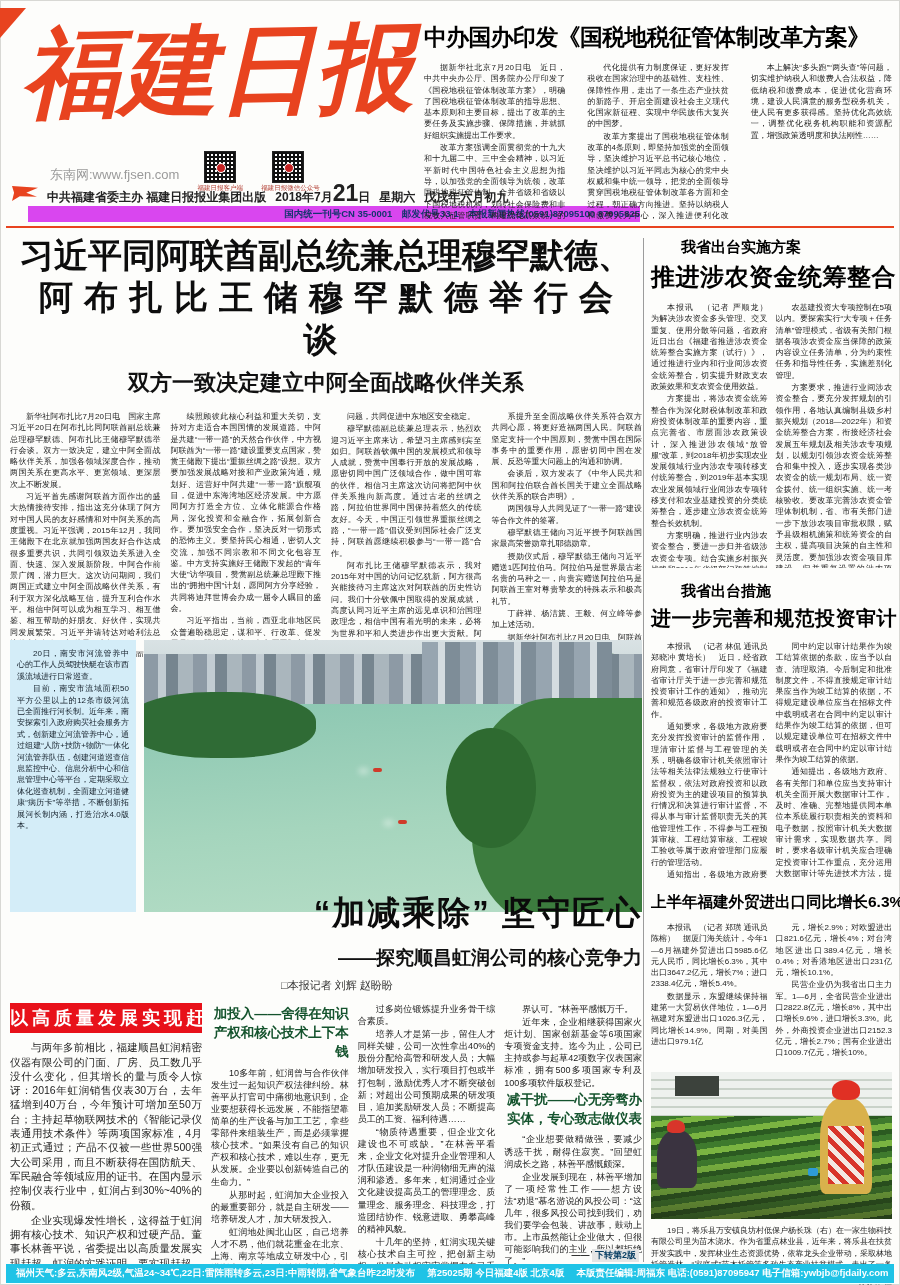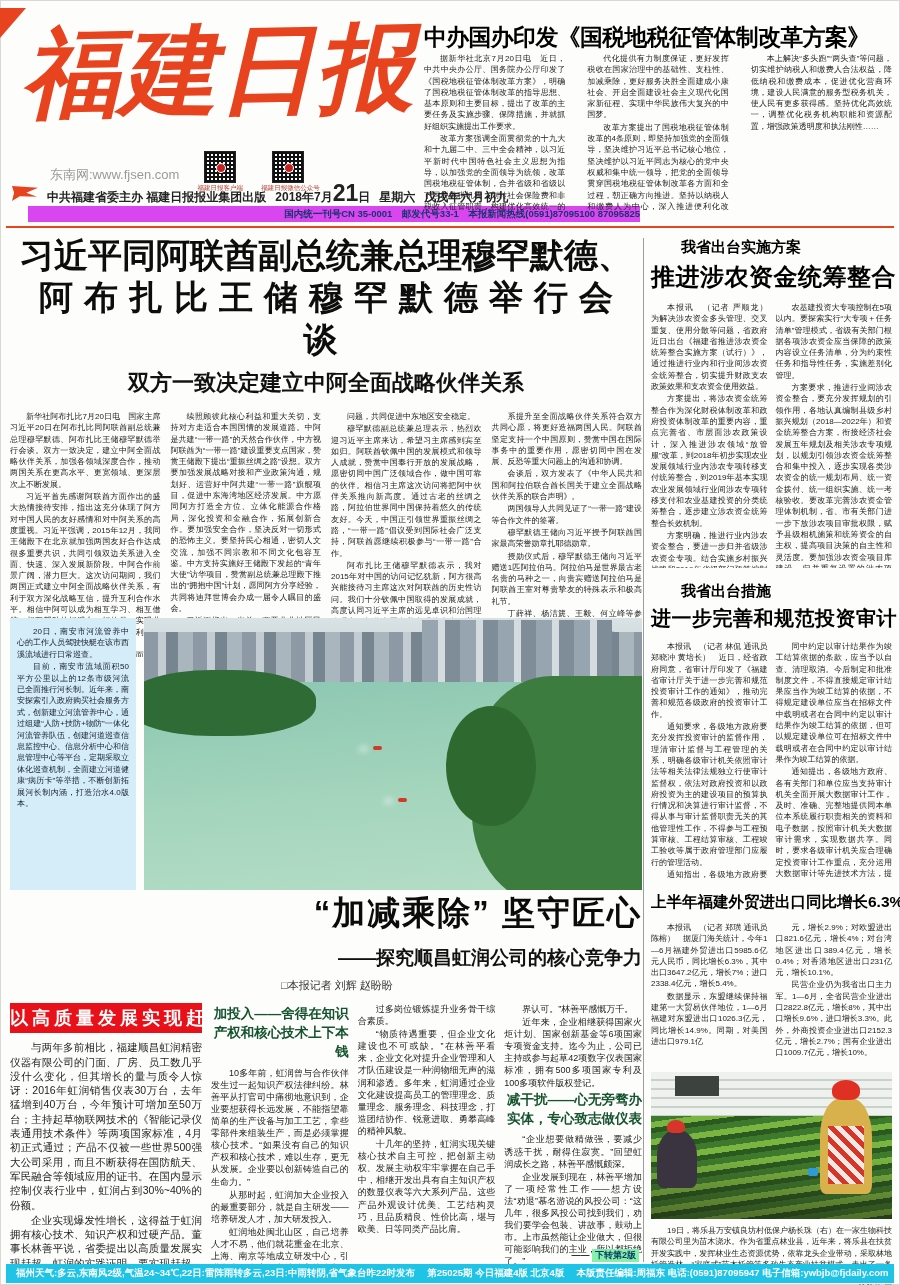--- a/index.html
+++ b/index.html
@@ -33,35 +33,35 @@
         clip-path:polygon(0 100%,8% 45%,0 0,100% 12%,55% 45%,96% 72%,30% 68%);}
   .day{font-size:23px;font-weight:bold;}
   .strip{position:absolute;left:18px;top:192px;width:612px;height:16px;background:#d946ef;
          color:#15356e;font-size:9.5px;font-weight:bold;text-align:right;line-height:16px;
          white-space:nowrap;overflow:hidden;}
 
   
   .top-story{position:absolute;left:424px;top:22px;width:468px;height:200px;overflow:hidden;}
   .ts-head{margin:0;font-size:23px;font-weight:900;letter-spacing:-0.5px;white-space:nowrap;
            color:#000;transform:scaleX(0.99);transform-origin:left;}
-  .ts-cols{display:flex;gap:22px;height:158px;overflow:hidden;}
+  .ts-cols{display:flex;gap:22px;margin-top:9px;height:158px;overflow:hidden;}
   .ts-cols .col{flex:1;font-size:8px;line-height:11.3px;color:#222;}
 
   .red-rule{position:absolute;left:6px;right:6px;top:226px;height:2px;background:#e8431f;}
 
   
   .lead{position:absolute;left:10px;top:234px;width:632px;}
   .lead-h{margin:0;text-align:center;font-size:34px;line-height:42px;font-weight:900;color:#0d0d0d;}
   .lead-h2{letter-spacing:11px;text-indent:11px;}
   .lead-sub{margin:8px 0 0 0;text-align:center;font-size:22px;font-weight:700;color:#111;}
   .lead-cols{display:flex;gap:10px;margin-top:13px;height:246px;overflow:hidden;}
   .lead-cols .col{flex:1;font-size:8px;line-height:11.3px;color:#222;}
 
   
-  .river{position:absolute;left:10px;top:618px;width:632px;height:272px;display:flex;gap:8px;}
+  .river{position:absolute;left:10px;top:640px;width:632px;height:272px;display:flex;gap:8px;}
   .river-cap{width:126px;background:#d4edf8;padding:8px 7px;box-sizing:border-box;
              font-size:8px;line-height:11.4px;color:#14202b;overflow:hidden;}
   .river-photo{position:relative;flex:1;overflow:hidden;background:#9fd2bb;}
   .rp-sky{position:absolute;left:0;top:0;right:0;height:64px;background:linear-gradient(#d9e2e4,#c3d2d2);}
   .rp-mount{position:absolute;right:-20px;top:6px;width:260px;height:70px;background:#57805d;border-radius:50%;}
   .rp-mount2{position:absolute;left:120px;top:22px;width:180px;height:48px;background:#6d8f74;border-radius:50%;}
   .rp-city{position:absolute;left:0;top:14px;right:0;height:52px;
            background:repeating-linear-gradient(90deg,#8d9aa5 0 14px,#c2ccd2 14px 22px,#76858f 22px 34px,#aab6bd 34px 49px);}
   .rp-towers{position:absolute;right:30px;top:2px;width:190px;height:66px;
              background:repeating-linear-gradient(90deg,#97a5b0 0 16px,#d4dce0 16px 23px,#7e8d98 23px 38px);}
@@ -111,21 +111,21 @@
   .ft-head{margin:0;text-align:right;font-size:33px;font-weight:900;color:#0b0b0b;letter-spacing:2px;}
   .ft-sub{margin:9px 0 0 0;text-align:right;font-size:19px;font-weight:700;color:#111;}
   .ft-by{margin:7px 0 0 0;text-align:center;font-size:11px;color:#333;}
   .ft-cols{display:flex;gap:9px;margin-top:10px;height:262px;overflow:hidden;}
   .ft-col1{width:192px;flex:none;font-size:10.5px;line-height:14.3px;color:#1c1c1c;}
   .ft-col{flex:1;font-size:9px;line-height:12.1px;color:#1c1c1c;}
   .banner{background:#e8111a;color:#fff;font-size:18px;font-weight:900;letter-spacing:4px;
           text-align:center;padding:8px 0;margin-bottom:7px;white-space:nowrap;}
   .ft-sec-head{font-size:13.5px;font-weight:900;text-align:right;line-height:1.4;margin:2px 0 5px 0;color:#14532d;}
   .jump-line{position:absolute;right:3px;bottom:0;font-size:9px;font-weight:bold;color:#222;}
-  .jump-chip{display:inline-block;background:#86efac;color:#083e63;padding:0 3px;font-weight:bold;}
+  .jump-chip{display:inline-block;background:#e5e5e5;color:#083e63;padding:0 3px;font-weight:bold;}
 
   
   .foot{position:absolute;left:6px;right:6px;top:1264px;height:19px;background:#1fc3e6;
         display:flex;align-items:center;justify-content:space-between;padding:0 10px;box-sizing:border-box;
         color:#fff;font-size:9.5px;font-weight:bold;white-space:nowrap;overflow:hidden;gap:12px;}
 </style>
 </head>
 <body>
 
 <div class="page">
@@ -158,21 +158,21 @@
   </section>
 
   <section class="top-story">
     <h2 class="ts-head">中办国办印发《国税地税征管体制改革方案》</h2>
     <div class="ts-cols">
       <div class="col paras">
           <p>据新华社北京7月20日电　近日，中共中央办公厅、国务院办公厅印发了《国税地税征管体制改革方案》，明确了国税地税征管体制改革的指导思想、基本原则和主要目标，提出了改革的主要任务及实施步骤、保障措施，并就抓好组织实施提出工作要求。</p>
           <p>改革方案强调全面贯彻党的十九大和十九届二中、三中全会精神，以习近平新时代中国特色社会主义思想为指导，以加强党的全面领导为统领，改革国税地税征管体制，合并省级和省级以下国税地税机构，划转社会保险费和非税收入征管职责，构建优化高效统一的税收征管体系，为高质量推进新时代税收现</p>
         </div>
       <div class="col paras">
-          <p>代化提供有力制度保证，更好发挥税收在国家治理中的基础性、支柱性、加减乘除，更好服务决胜全面建成小康社会、开启全面建设社会主义现代化国家新征程、实现中华民族伟大复兴的中国梦。</p>
+          <p>代化提供有力制度保证，更好发挥税收在国家治理中的基础性、支柱性、保障性作用，走出了一条生态产业扶贫的新路子、开启全面建设社会主义现代化国家新征程、实现中华民族伟大复兴的中国梦。</p>
           <p>改革方案提出了国税地税征管体制改革的4条原则，即坚持加强党的全面领导，坚决维护习近平总书记核心地位，坚决维护以习近平同志为核心的党中央权威和集中统一领导，把党的全面领导贯穿国税地税征管体制改革各方面和全过程，朝正确方向推进。坚持以纳税人和缴费人为中心，深入推进便利化改革，从根</p>
         </div>
       <div class="col paras">
           <p>本上解决“多头跑”“两头查”等问题，切实维护纳税人和缴费人合法权益，降低纳税和缴费成本，促进优化营商环境，建设人民满意的服务型税务机关，使人民有更多获得感。坚持优化高效统一，调整优化税务机构职能和资源配置，增强政策透明度和执法刚性……</p>
         </div>
     </div>
   </section>
 
   <div class="red-rule"></div>
 
@@ -303,20 +303,21 @@
         <div class="ft-sec-head">加投入——舍得在知识产权和核心技术上下本钱</div>
         <div class="paras">
             <p>10多年前，虹润曾与合作伙伴发生过一起知识产权法律纠纷。林善平从打官司中痛彻地意识到，企业要想获得长远发展，不能指望靠简单的生产设备与加工工艺，拿些零部件来组装生产，而是必须掌握核心技术。“如果没有自己的知识产权和核心技术，难以生存，更无从发展。企业要以创新铸造自己的生命力。”</p>
             <p>从那时起，虹润加大企业投入的最重要部分，就是自主研发——培养研发人才，加大研发投入。</p>
             <p>虹润地处闽北山区，自己培养人才不易，他们就花重金在北京、上海、南京等地成立研发中心，引进浙大、南大、南航等高校院所人才；与上海理工大学合作建立院士专家工作站，引进院士专家团队等，实现了高级研发人才的引进。与此同时，不断输送业务骨干到国外学习，积极参加行业和有关部门组织的学习培训、行业交流，并通</p>
           </div>
       </div>
       <div class="ft-col">
         <div class="paras">
             <p>过多岗位锻炼提升业务骨干综合素质。</p>
+            <p>培养人才是第一步，留住人才同样关键，公司一次性拿出40%的股份分配给高管和研发人员；大幅增加研发投入，实行项目打包或半打包制，激励优秀人才不断突破创新；对超出公司预期成果的研发项目，追加奖励研发人员；不断提高员工的工资、福利待遇……</p>
             <p>“物质待遇重要，但企业文化建设也不可或缺。”在林善平看来，企业文化对提升企业管理和人才队伍建设是一种润物细无声的滋润和渗透。多年来，虹润通过企业文化建设提高员工的管理理念、质量理念、服务理念、科技理念，打造团结协作、锐意进取、勇攀高峰的精神风貌。</p>
             <p>十几年的坚持，虹润实现关键核心技术自主可控，把创新主动权、发展主动权牢牢掌握在自己手中，相继开发出具有自主知识产权的数显仪表等六大系列产品。这些产品外观设计优美、工艺结构灵巧，且品质精良、性价比高，堪与欧美、日等同类产品比肩。</p>
           </div>
       </div>
       <div class="ft-col">
         <div class="paras">
             <p>界认可。”林善平感慨万千。</p>
             <p>近年来，企业相继获得国家火炬计划、国家创新基金等6项国家专项资金支持。迄今为止，公司已主持或参与起草42项数字仪表国家标准，拥有500多项国家专利及100多项软件版权登记。</p>
           </div>
         <div class="ft-sec-head">减干扰——心无旁骛办实体，专心致志做仪表</div>

